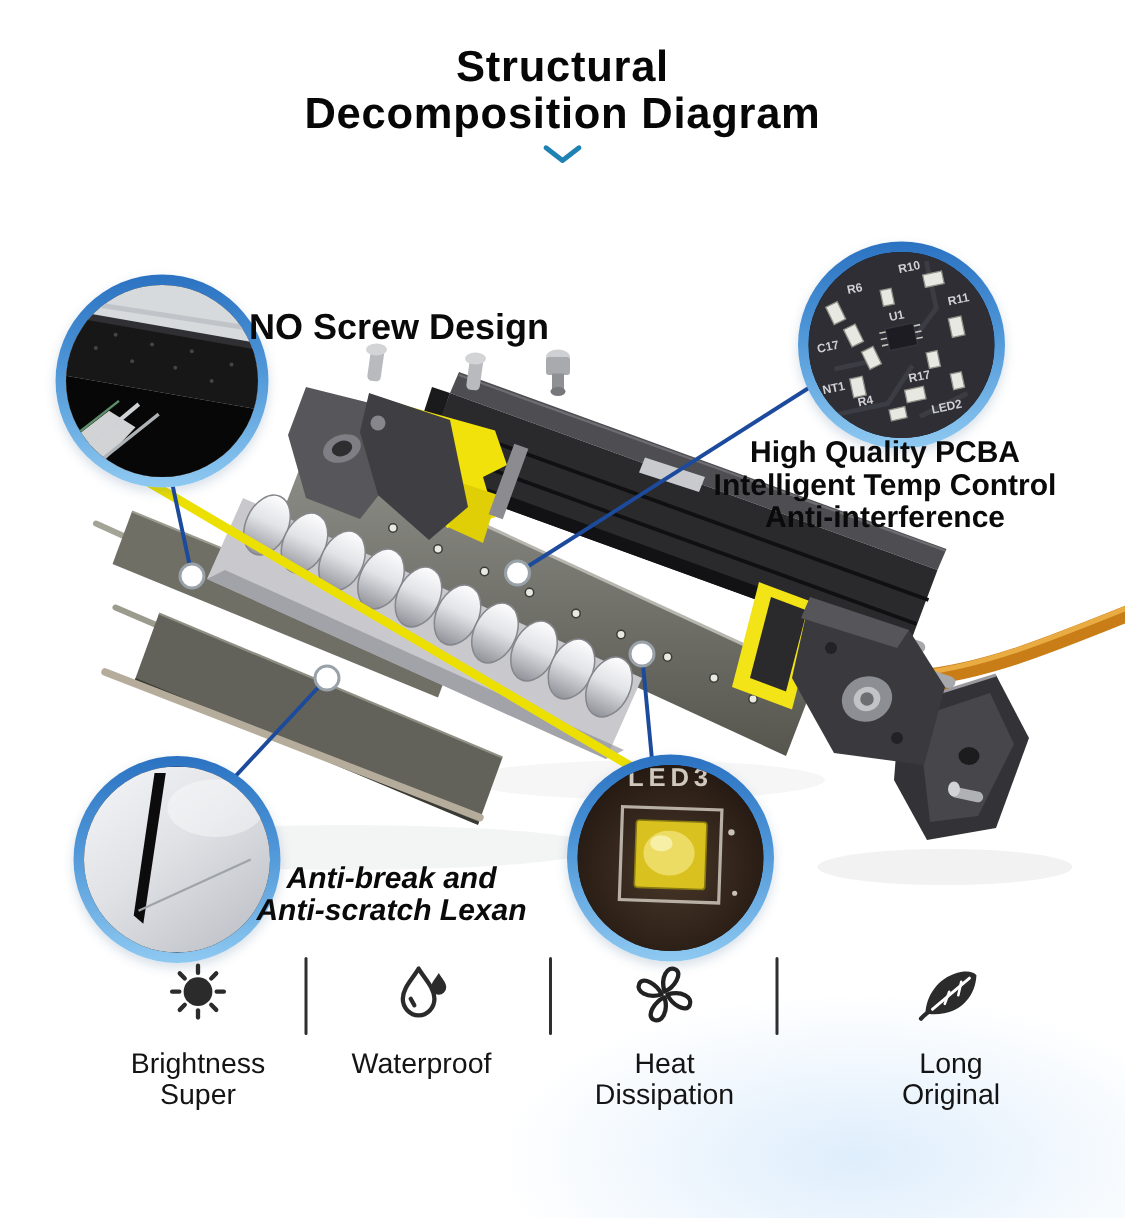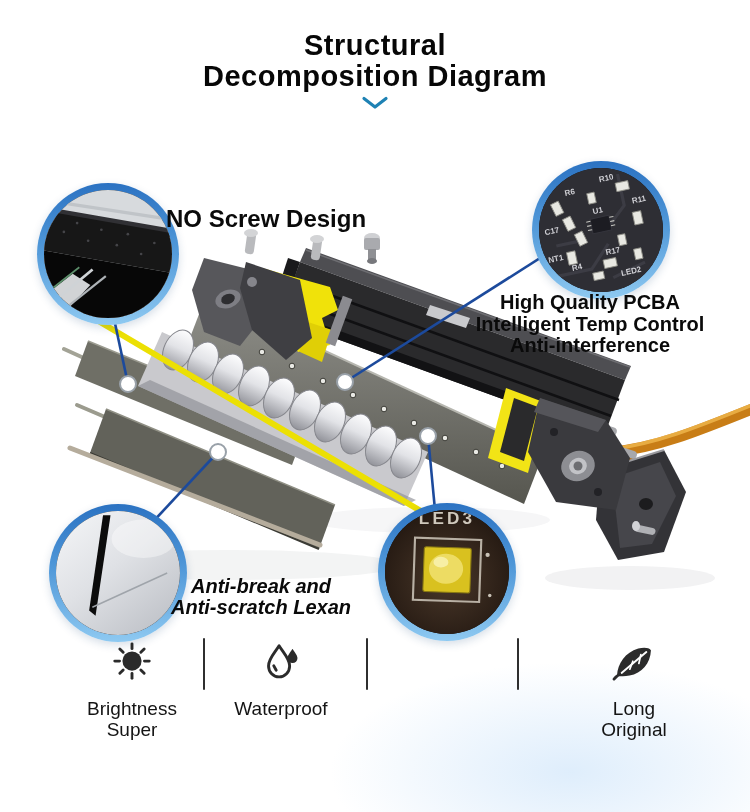--- a/index.html
+++ b/index.html
@@ -336,20 +336,34 @@
       <path d="M36,9 c-2.6,4.2 -5.2,6.8 -5.2,9.9 a5.2,5.2 0 0 0 10.4,0 c0,-3.1 -2.6,-5.7 -5.2,-9.9 z" fill="#2b2b2b"></path>
       <path d="M22,6 C17.5,13.5 11,19.5 11,27 a11,11.5 0 0 0 22,0 C33,19.5 26.5,13.5 22,6 Z" fill="#ffffff" stroke="#2b2b2b" stroke-width="3" stroke-linejoin="round"></path>
       <line x1="16.5" y1="27" x2="19" y2="31.5" stroke="#2b2b2b" stroke-width="3" stroke-linecap="round"></line>
     </svg>
     <div class="f-label">
       <div>Waterproof</div>
     </div>
   </div>
   <div class="abs divider" style="left:366px;"></div>
 
+  <div class="abs feature" style="left:373px;">
+    <svg class="f-icon" viewBox="0 0 48 48">
+      <g fill="none" stroke="#222222" stroke-width="3" stroke-linejoin="round">
+        <path d="M24,22 C21,12 26,4 31.5,6.5 C37,9 31,19 24,22 Z"></path>
+        <path d="M26,24 C36,21 44,26 41.5,31.5 C39,37 29,31 26,24 Z"></path>
+        <path d="M24,26 C27,36 22,44 16.5,41.5 C11,39 17,29 24,26 Z"></path>
+        <path d="M22,24 C12,27 4,22 6.5,16.5 C9,11 19,17 22,24 Z"></path>
+      </g>
+    </svg>
+    <div class="f-label">
+      <div>Heat</div>
+      <div>Dissipation</div>
+    </div>
+  </div>
   <div class="abs divider" style="left:517px;"></div>
 
   <div class="abs feature" style="left:564px;">
     <svg class="f-icon" viewBox="0 0 48 48">
       <g transform="rotate(-6 24 24)">
         <path d="M5,35 C7,23 16,12 30,9.5 C36,8.5 41,9.5 43,12.5 C41,26 31,35.5 18,36.5 C13,37 8,36.5 5,35 Z" fill="#2b2b2b"></path>
         <path d="M38,14 L10,33" stroke="#ffffff" stroke-width="2" fill="none" stroke-linecap="round"></path>
         <path d="M32,16 L29,25 M23,22 L19,30" stroke="#ffffff" stroke-width="1.8" fill="none" stroke-linecap="round"></path>
         <path d="M8,34 C5,35.5 3,37 1.5,38.5" stroke="#2b2b2b" stroke-width="3" fill="none" stroke-linecap="round"></path>
       </g>

